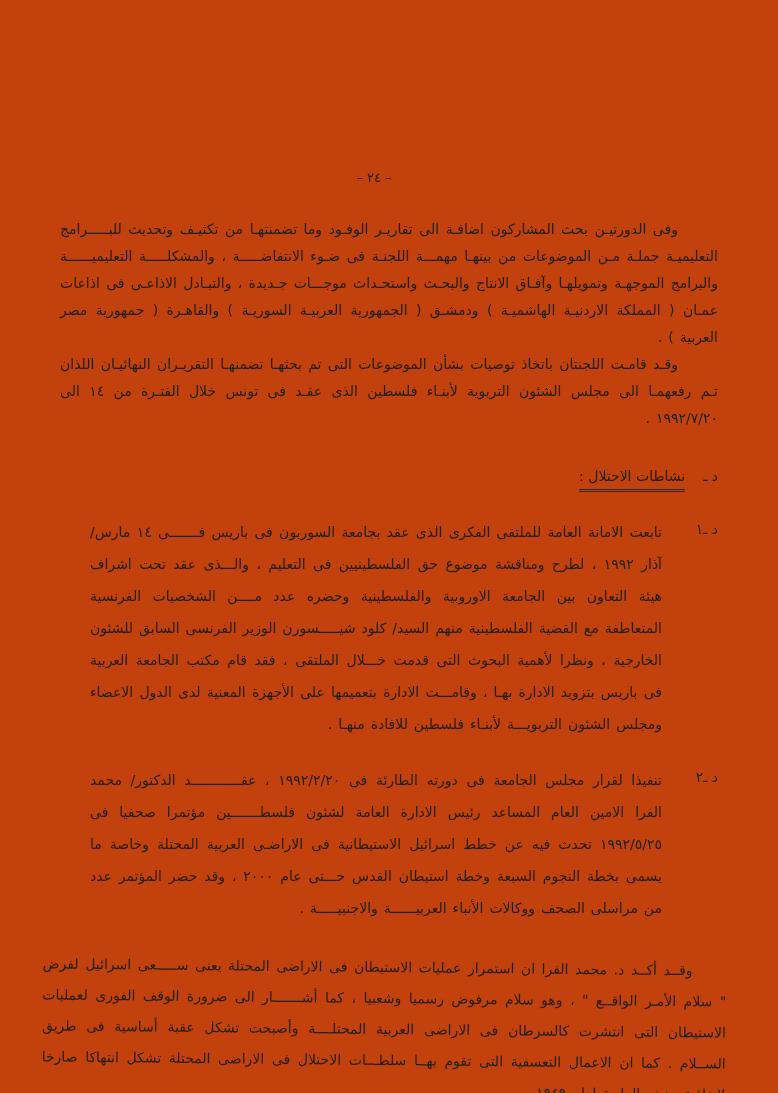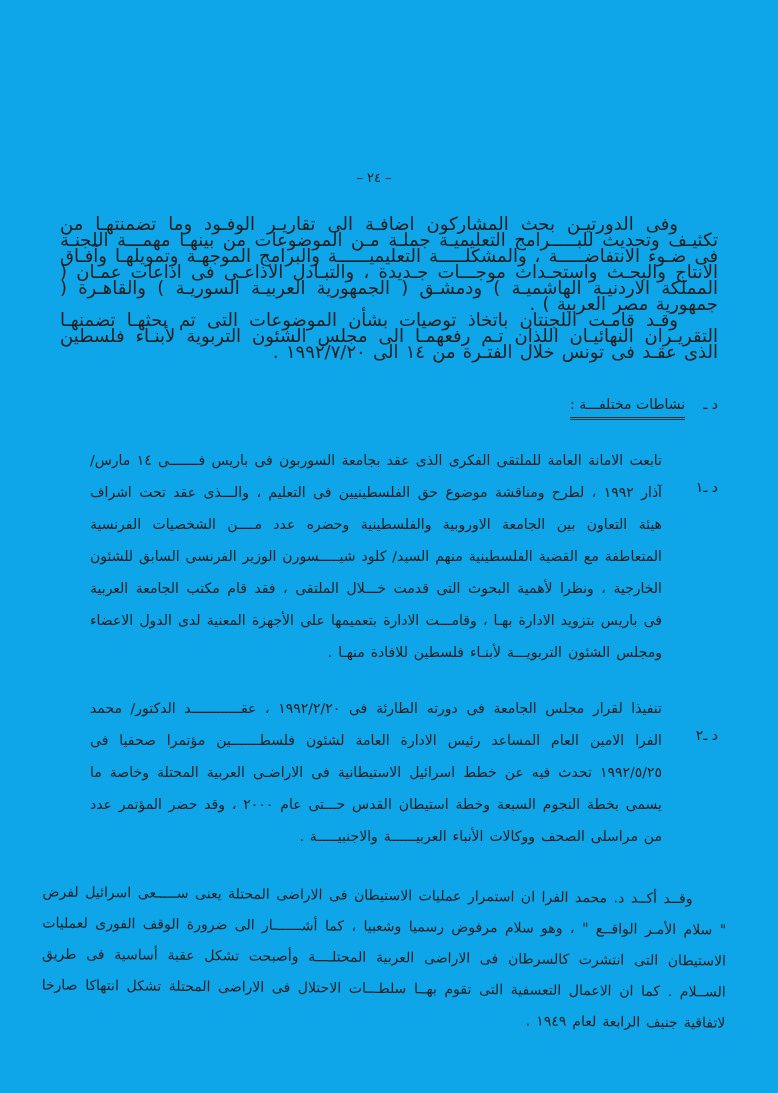--- a/index.html
+++ b/index.html
@@ -5,21 +5,21 @@
   html, body {
     margin: 0;
     padding: 0;
     background: #e8e8e4;
   }
   .page {
     position: relative;
     width: 778px;
     height: 1093px;
     margin: 0 auto;
-    background: #0ea5e9;
+    background: #c2410c;
     overflow: hidden;
     direction: rtl;
     font-family: "DejaVu Sans", sans-serif;
     color: #1f1f1f;
     box-sizing: border-box;
   }
   .page-number {
     position: absolute;
     top: 170px;
     left: 0;
@@ -30,22 +30,22 @@
     white-space: nowrap;
   }
   .content {
     position: absolute;
     top: 216px;
     right: 60px;
     width: 658px;
   }
   .para {
     margin: 0;
-    font-size: 18px;
-    line-height: 16px;
+    font-size: 14px;
+    line-height: 27px;
     text-align: justify;
     text-align-last: right;
     word-spacing: 1.5px;
   }
   .para.indent { text-indent: 40px; }
   .para-recommendations { }
   .section-heading {
     margin-top: 33px;
     display: flex;
     align-items: flex-start;
@@ -63,21 +63,20 @@
   .item {
     display: flex;
     align-items: flex-start;
     margin-top: 24px;
   }
   .item-label {
     flex: 0 0 56px;
     font-size: 14px;
     line-height: 27px;
     white-space: nowrap;
-    margin-top: 30px;
   }
   .item-text {
     flex: 1 1 auto;
     margin: 0;
     padding-left: 30px;
     font-size: 14px;
     line-height: 32px;
     text-align: justify;
     text-align-last: right;
     word-spacing: 1.5px;
@@ -101,21 +100,21 @@
   <div class="page-number">– ٢٤ –</div>
 
   <div class="content">
 
     <p class="para indent">وفى الدورتيـن بحث المشاركون اضافـة الى تقاريـر الوفـود وما تضمنتهـا من تكثيـف وتحديث للبـــــرامج التعليميـة جملـة مـن الموضوعات من بينهـا مهمـــة اللجنـة فى ضـوء الانتفاضـــــة ، والمشكلـــــة التعليميــــــة والبرامج الموجهـة وتمويلهـا وآفـاق الانتاج والبحـث واستحـداث موجـــات جـديدة ، والتبـادل الاذاعـى فى اذاعات عمـان ( المملكة الاردنيـة الهاشميـة ) ودمشـق ( الجمهورية العربيـة السوريـة ) والقاهـرة ( جمهورية مصر العربية ) .</p>
 
     <p class="para indent para-recommendations">وقـد قامـت اللجنتان باتخاذ توصيات بشأن الموضوعات التى تم بحثهـا تضمنهـا التقريـران النهائيـان اللذان تـم رفعهمـا الى مجلس الشئون التربوية لأبنـاء فلسطين الذى عقـد فى تونس خلال الفتـرة من ١٤ الى ١٩٩٢/٧/٢٠ .</p>
 
     <div class="section-heading">
       <span class="section-marker">د ـ</span>
-      <span class="section-title">نشاطات مختلفـــة :</span>
+      <span class="section-title">نشاطات الاحتلال :</span>
     </div>
 
     <div class="items">
 
       <div class="item">
         <span class="item-label">د ـ١</span>
         <p class="item-text">تابعت الامانة العامة للملتقى الفكرى الذى عقد بجامعة السوربون فى باريس فـــــــى ١٤ مارس/آذار ١٩٩٢ ، لطرح ومناقشة موضوع حق الفلسطينيين فى التعليم ، والـــذى عقد تحت اشراف هيئة التعاون بين الجامعة الاوروبية والفلسطينية وحضره عدد مــــن الشخصيات الفرنسية المتعاطفة مع القضية الفلسطينية منهم السيد/ كلود شيـــــسورن الوزير الفرنسى السابق للشئون الخارجية ، ونظرا لأهمية البحوث التى قدمت خـــلال الملتقى ، فقد قام مكتب الجامعة العربية فى باريس بتزويد الادارة بهـا ، وقامـــت الادارة بتعميمها على الأجهزة المعنية لدى الدول الاعضاء ومجلس الشئون التربويـــة لأبنـاء فلسطين للافادة منهـا .</p>
       </div>
 
       <div class="item">

